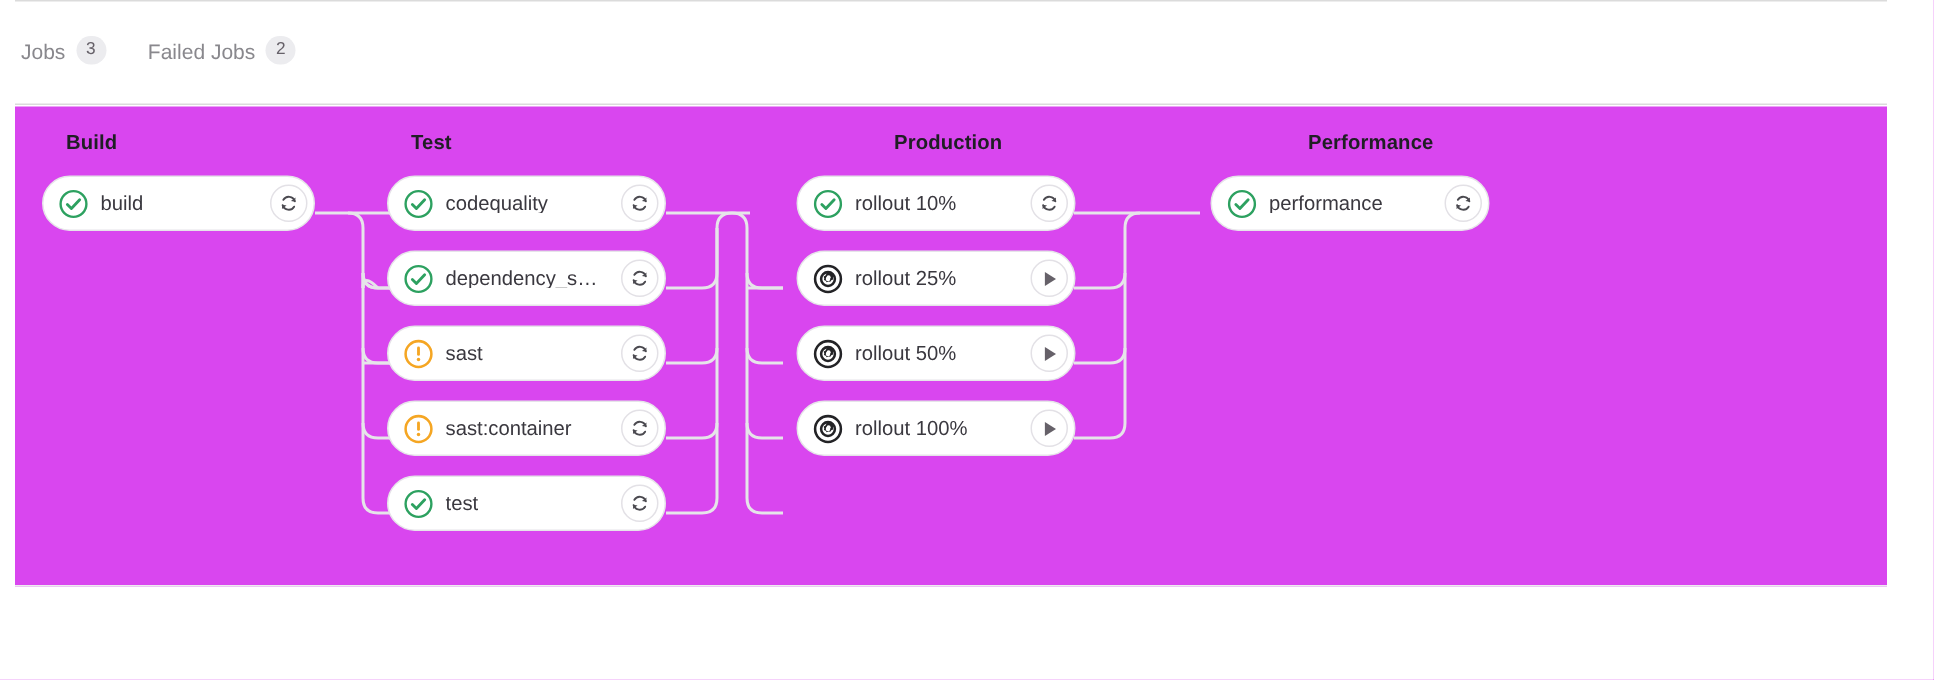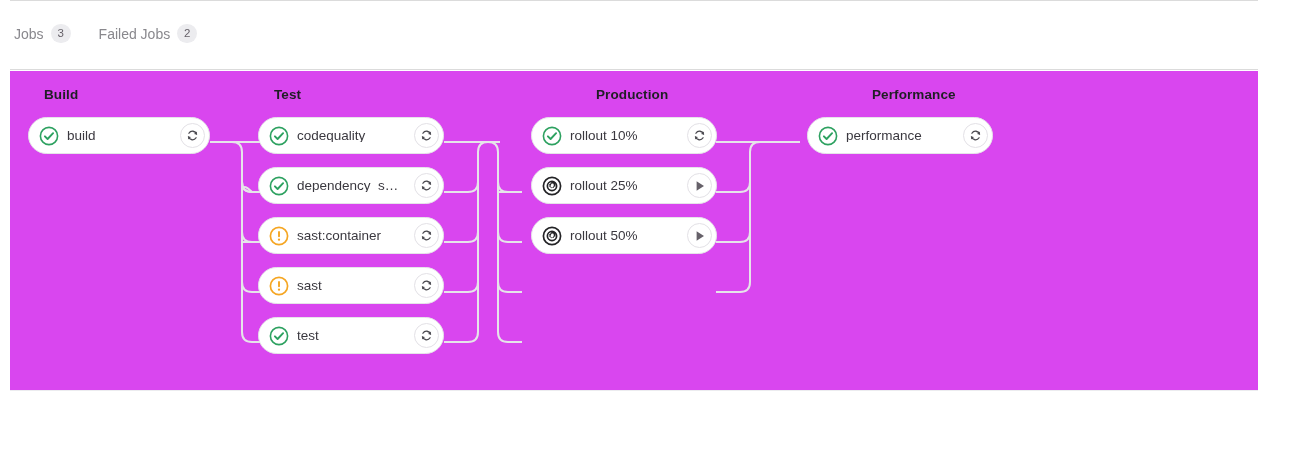--- a/index.html
+++ b/index.html
@@ -316,38 +316,38 @@
             </svg>
           </button>
         </div>
 
         <div class="job-pill wide">
           <svg class="status-icon" viewBox="0 0 20 20">
             <circle cx="10" cy="10" r="8.6" fill="#fff" stroke="#f5a623" stroke-width="1.7"></circle>
             <rect x="9.05" y="5" width="1.9" height="6.2" rx="0.95" fill="#f5a623"></rect>
             <circle cx="10" cy="13.7" r="1.15" fill="#f5a623"></circle>
           </svg>
-          <span class="job-label">sast:container</span>
+          <span class="job-label">sast</span>
           <button class="action-btn">
             <svg width="13" height="13" viewBox="0 0 16 16">
               <path d="M13 6.4A5.2 5.2 0 0 0 3.6 5.2" fill="none" stroke="#4b4a50" stroke-width="1.6" stroke-linecap="round"></path>
               <path d="M3 9.6A5.2 5.2 0 0 0 12.4 10.8" fill="none" stroke="#4b4a50" stroke-width="1.6" stroke-linecap="round"></path>
               <path d="M13.6 3.2 L13.2 6.8 L9.8 6.2 Z" fill="#4b4a50"></path>
               <path d="M2.4 12.8 L2.8 9.2 L6.2 9.8 Z" fill="#4b4a50"></path>
             </svg>
           </button>
         </div>
 
         <div class="job-pill wide">
           <svg class="status-icon" viewBox="0 0 20 20">
             <circle cx="10" cy="10" r="8.6" fill="#fff" stroke="#f5a623" stroke-width="1.7"></circle>
             <rect x="9.05" y="5" width="1.9" height="6.2" rx="0.95" fill="#f5a623"></rect>
             <circle cx="10" cy="13.7" r="1.15" fill="#f5a623"></circle>
           </svg>
-          <span class="job-label">sast</span>
+          <span class="job-label">sast:container</span>
           <button class="action-btn">
             <svg width="13" height="13" viewBox="0 0 16 16">
               <path d="M13 6.4A5.2 5.2 0 0 0 3.6 5.2" fill="none" stroke="#4b4a50" stroke-width="1.6" stroke-linecap="round"></path>
               <path d="M3 9.6A5.2 5.2 0 0 0 12.4 10.8" fill="none" stroke="#4b4a50" stroke-width="1.6" stroke-linecap="round"></path>
               <path d="M13.6 3.2 L13.2 6.8 L9.8 6.2 Z" fill="#4b4a50"></path>
               <path d="M2.4 12.8 L2.8 9.2 L6.2 9.8 Z" fill="#4b4a50"></path>
             </svg>
           </button>
         </div>
 
@@ -415,20 +415,35 @@
             <circle cx="10" cy="10" r="1.5" fill="#fff"></circle>
           </svg>
           <span class="job-label">rollout 50%</span>
           <button class="action-btn">
             <svg width="12" height="12" viewBox="0 0 12 12">
               <path d="M2.6 1.3 L10 6 L2.6 10.7 Z" fill="#666169"></path>
             </svg>
           </button>
         </div>
 
+        <div class="job-pill wide">
+          <svg class="status-icon" viewBox="0 0 20 20">
+            <circle cx="10" cy="10" r="8.6" fill="#fff" stroke="#232326" stroke-width="1.7"></circle>
+            <path d="M10 5.4 L11.2 6.1 L12.5 5.9 L12.9 7.1 L13.9 7.9 L13.3 9 L13.4 10.3 L12.2 10.8 L11.5 11.9 L10.3 11.7 L9.1 12.2 L8.5 11.2 L7.3 10.7 L7.5 9.5 L7.1 8.3 L8.2 7.8 L8.9 6.7 Z" fill="#232326"></path>
+            <circle cx="10.4" cy="8.9" r="1.35" fill="#fff"></circle>
+            <circle cx="10" cy="10" r="4.6" fill="none" stroke="#232326" stroke-width="1.7"></circle>
+            <circle cx="10" cy="10" r="1.5" fill="#fff"></circle>
+          </svg>
+          <span class="job-label">rollout 100%</span>
+          <button class="action-btn">
+            <svg width="12" height="12" viewBox="0 0 12 12">
+              <path d="M2.6 1.3 L10 6 L2.6 10.7 Z" fill="#666169"></path>
+            </svg>
+          </button>
+        </div>
 
       </div>
     </div>
 
     <div class="stage stage-3">
       <div class="stage-title">Performance</div>
       <div class="jobs">
 
         <div class="job-pill wide">
           <svg class="status-icon" viewBox="0 0 20 20">

